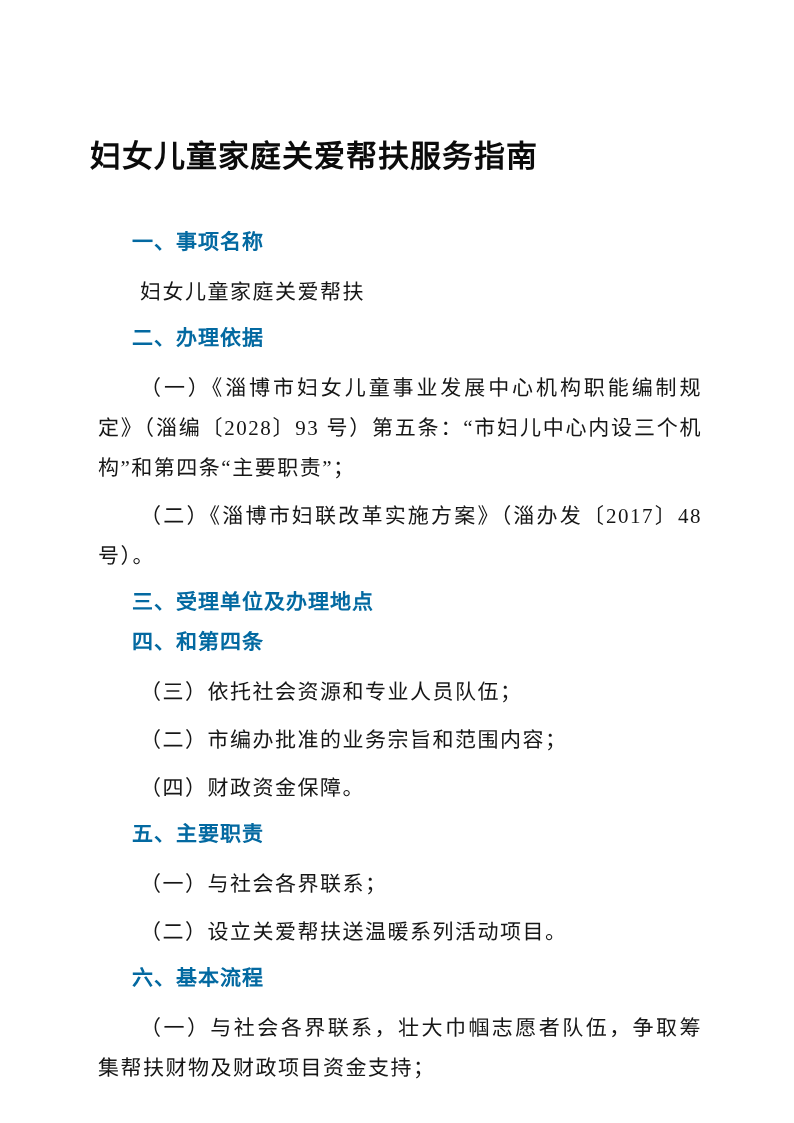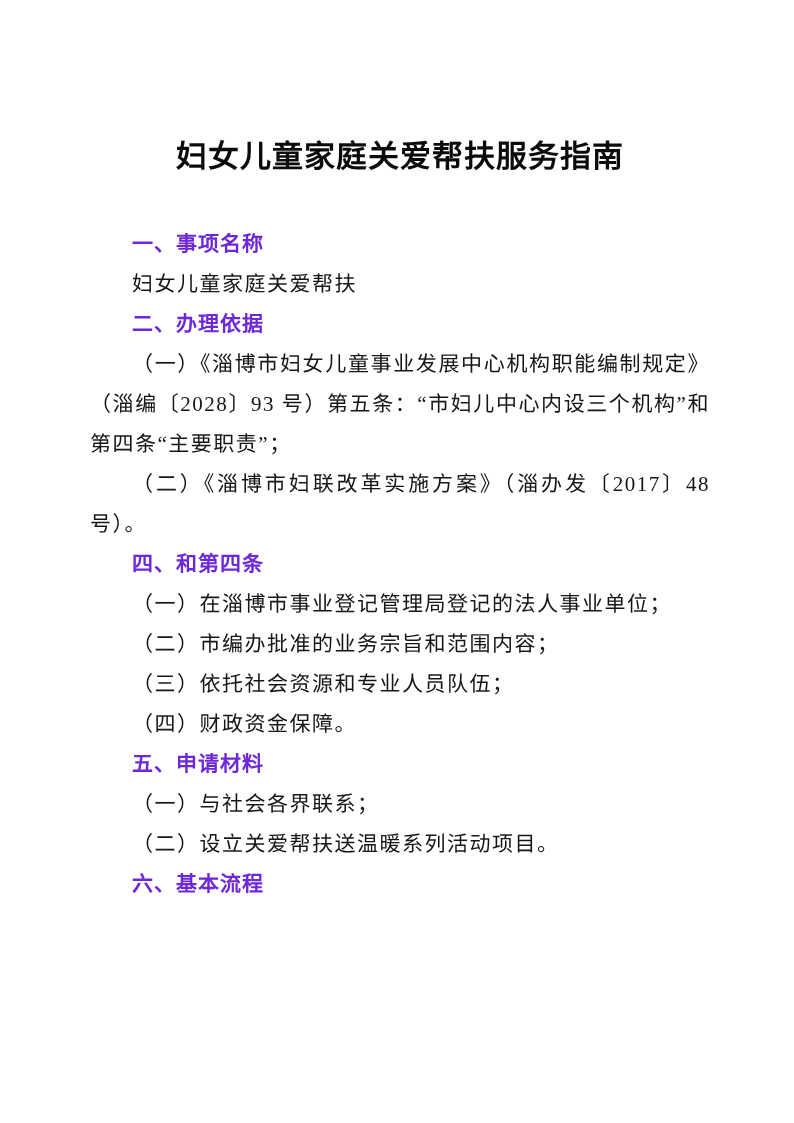--- a/index.html
+++ b/index.html
@@ -13,41 +13,40 @@
     height: 1123px;
     margin: 0 auto;
     background: #ffffff;
     box-sizing: border-box;
     padding: 138px 84px 0 90px;
     overflow: hidden;
     color: #111111;
   }
   .doc-title {
     margin: 0 0 48px 0;
-    text-align: center;
     font-family: "Liberation Serif", "DejaVu Serif", serif;
     font-size: 31px;
     line-height: 38px;
     font-weight: 800;
     letter-spacing: 1px;
     color: #0b0b0b;
   }
   .section-heading {
     margin: 0;
-    font-family: Liberation Serif, serif;
+    font-family: Liberation Mono, monospace;
     font-size: 21px;
     line-height: 40px;
     font-weight: 700;
     text-indent: 2em;
     letter-spacing: 1px;
-    color: #6d28d9;
+    color: #0369a1;
     white-space: nowrap;
   }
   .body-paragraph {
-    margin: 0;
+    margin: 8px;
     font-family: "Liberation Serif", "DejaVu Serif", serif;
     font-size: 21px;
     line-height: 40px;
     text-indent: 2em;
     text-align: justify;
     letter-spacing: 1.5px;
     word-break: break-all;
     overflow-wrap: break-word;
     color: #161616;
   }
@@ -64,33 +63,34 @@
     <p class="body-paragraph">妇女儿童家庭关爱帮扶</p>
   </div>
 
   <div>
     <h2 class="section-heading">二、办理依据</h2>
     <p class="body-paragraph">（一）《淄博市妇女儿童事业发展中心机构职能编制规定》（淄编〔2028〕93 号）第五条：“市妇儿中心内设三个机构”和第四条“主要职责”；</p>
     <p class="body-paragraph">（二）《淄博市妇联改革实施方案》（淄办发〔2017〕48 号）。</p>
   </div>
 
   <div>
+    <h2 class="section-heading">三、受理单位及办理地点</h2>
   </div>
 
   <div>
     <h2 class="section-heading">四、和第四条</h2>
-    <p class="body-paragraph">（一）在淄博市事业登记管理局登记的法人事业单位；</p>
+    <p class="body-paragraph">（三）依托社会资源和专业人员队伍；</p>
     <p class="body-paragraph">（二）市编办批准的业务宗旨和范围内容；</p>
-    <p class="body-paragraph">（三）依托社会资源和专业人员队伍；</p>
     <p class="body-paragraph">（四）财政资金保障。</p>
   </div>
 
   <div>
-    <h2 class="section-heading">五、申请材料</h2>
+    <h2 class="section-heading">五、主要职责</h2>
     <p class="body-paragraph">（一）与社会各界联系；</p>
     <p class="body-paragraph">（二）设立关爱帮扶送温暖系列活动项目。</p>
   </div>
 
   <div>
     <h2 class="section-heading">六、基本流程</h2>
+    <p class="body-paragraph">（一）与社会各界联系，壮大巾帼志愿者队伍，争取筹集帮扶财物及财政项目资金支持；</p>
   </div>
 
 </div>
 
 </body></html>

